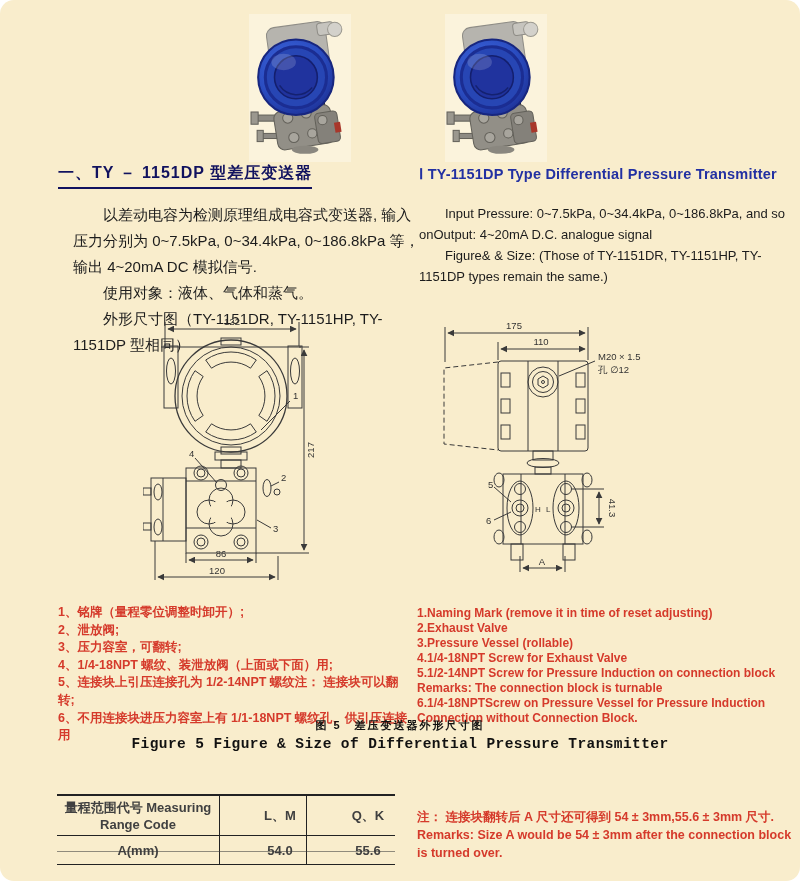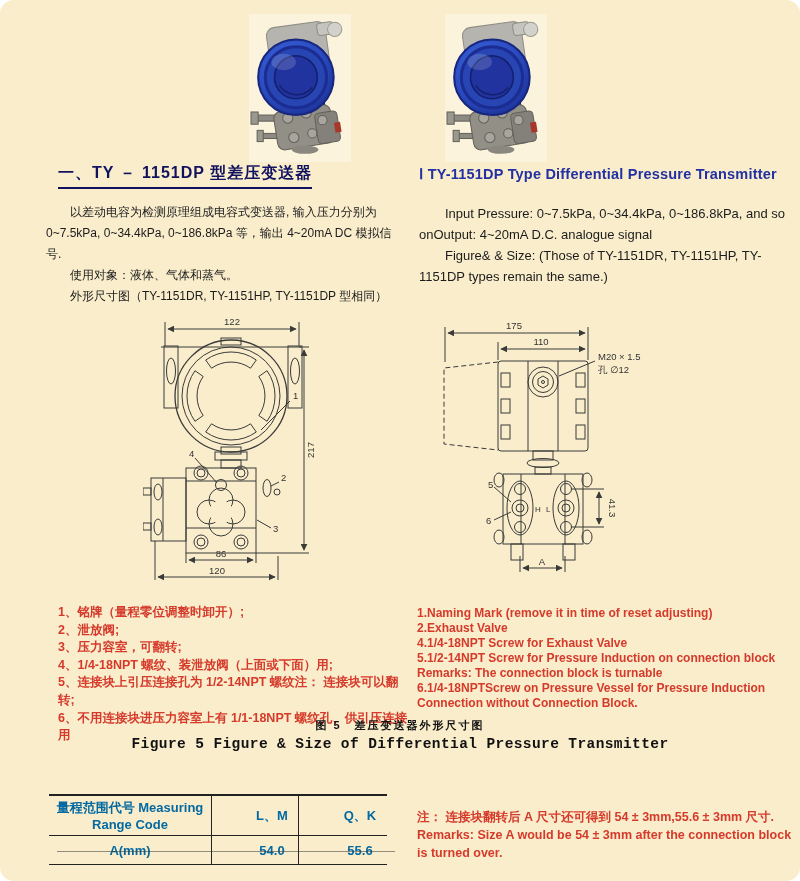--- a/index.html
+++ b/index.html
@@ -6,36 +6,36 @@
   body{font-family:"Liberation Sans", sans-serif;}
   #page{position:relative;width:800px;height:881px;background:#f9edcc;overflow:hidden;border-radius:14px;}
   .abs{position:absolute;}
   
   .photo{position:absolute;width:104px;height:148px;}
   
   .zh-heading{left:58px;top:163px;font-size:16px;font-weight:bold;color:#11125f;
     letter-spacing:1px;border-bottom:2.5px solid #11125f;padding-bottom:3px;}
   .en-heading{left:419px;top:166px;font-size:14.5px;font-weight:bold;color:#2230a2;letter-spacing:.2px;}
   
-  .zh-paras{left:46px;top:202px;width:348px;font-size:12px;color:#1c1c1c;line-height:1.74;}
+  .zh-paras{left:73px;top:202px;width:348px;font-size:15px;color:#1c1c1c;line-height:1.74;}
   .zh-paras p{margin:0;text-indent:2em;}
   .en-paras{left:419px;top:203px;width:374px;font-size:13px;color:#1c1c1c;line-height:1.62;}
   .en-paras p{margin:0;text-indent:2em;}
   
   .red{color:#d53a2b;margin-top:16px;}
   .zh-notes{left:58px;top:588px;width:356px;font-size:12.5px;font-weight:bold;line-height:17.6px;}
   .en-notes{left:417px;top:590px;width:380px;font-size:12px;font-weight:bold;line-height:15px;}
   .zh-notes ul,.en-notes ul{list-style:none;margin:0;padding:0;}
   
   .caption{left:0;top:718px;width:800px;text-align:center;color:#111;}
   .caption .zh{font-size:11px;font-weight:bold;letter-spacing:2px;}
   .caption .en{font-size:14.5px;font-weight:bold;margin-top:3px;letter-spacing:.4px;font-family:Liberation Mono, monospace;}
   
-  .range-table{left:49px;top:794px;width:338px;border-collapse:collapse;
-    font-size:13px;color:#0369a1;}
+  .range-table{left:57px;top:794px;width:338px;border-collapse:collapse;
+    font-size:13px;color:#404040;}
   .range-table td{border-bottom:1.5px solid #222;text-align:center;padding:3px 2px;height:22px;font-weight:600;}
   .range-table tr:first-child td{border-top:2px solid #222;}
   .range-table td+td{border-left:1.5px solid #222;padding-left:36px;}
   .range-table .c1{width:211px;} .range-table .c2{width:61px;} .range-table .c3{width:64px;}
   .table-underrule{left:57px;top:851px;width:338px;height:0;border-top:1.5px solid #3a3a3a;opacity:.55;}
   
   .remark{left:417px;top:792px;width:378px;font-size:12.5px;font-weight:bold;line-height:18px;}
   .remark p{margin:0;}
   
   svg text{font-family:"Liberation Sans", sans-serif;}
@@ -277,20 +277,21 @@
       <li>3、压力容室，可翻转;</li>
       <li>4、1/4-18NPT 螺纹、装泄放阀（上面或下面）用;</li>
       <li>5、连接块上引压连接孔为 1/2-14NPT 螺纹注： 连接块可以翻转;</li>
       <li>6、不用连接块进压力容室上有 1/1-18NPT 螺纹孔、供引压连接用</li>
     </ul>
   </div>
   <div class="abs red en-notes">
     <ul>
       <li>1.Naming Mark (remove it in time of reset adjusting)</li>
       <li>2.Exhaust Valve</li>
+      <li>3.Pressure Vessel (rollable)</li>
       <li>4.1/4-18NPT Screw for Exhaust Valve</li>
       <li>5.1/2-14NPT Screw for Pressure Induction on connection block</li>
       <li>Remarks: The connection block is turnable</li>
       <li>6.1/4-18NPTScrew on Pressure Vessel for Pressure Induction Connection without Connection Block.</li>
     </ul>
   </div>
 
   <div class="abs caption">
     <div class="zh">图 5　差压变送器外形尺寸图</div>
     <div class="en">Figure 5 Figure &amp; Size of Differential Pressure Transmitter</div>

